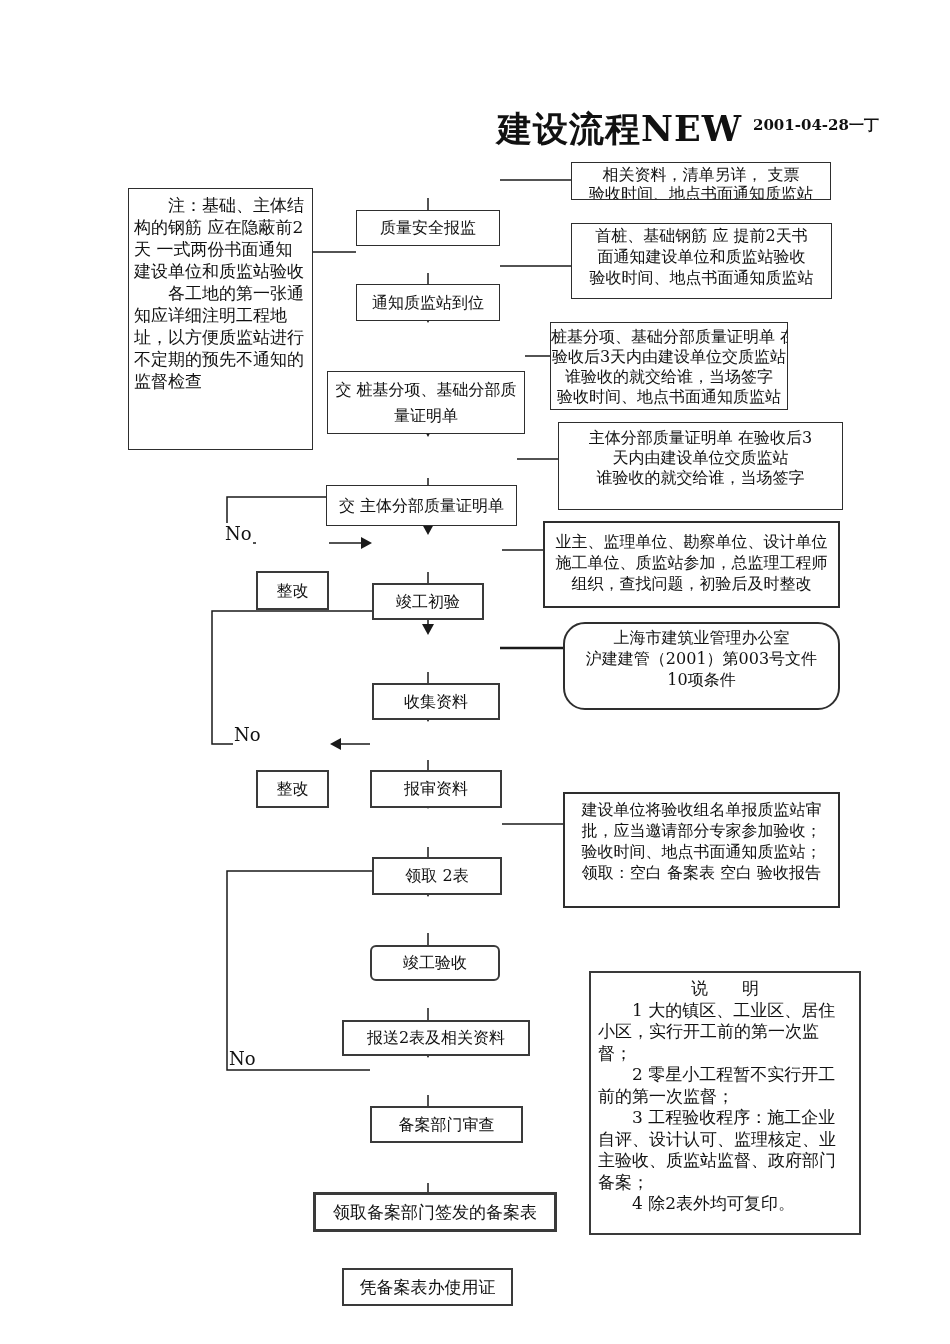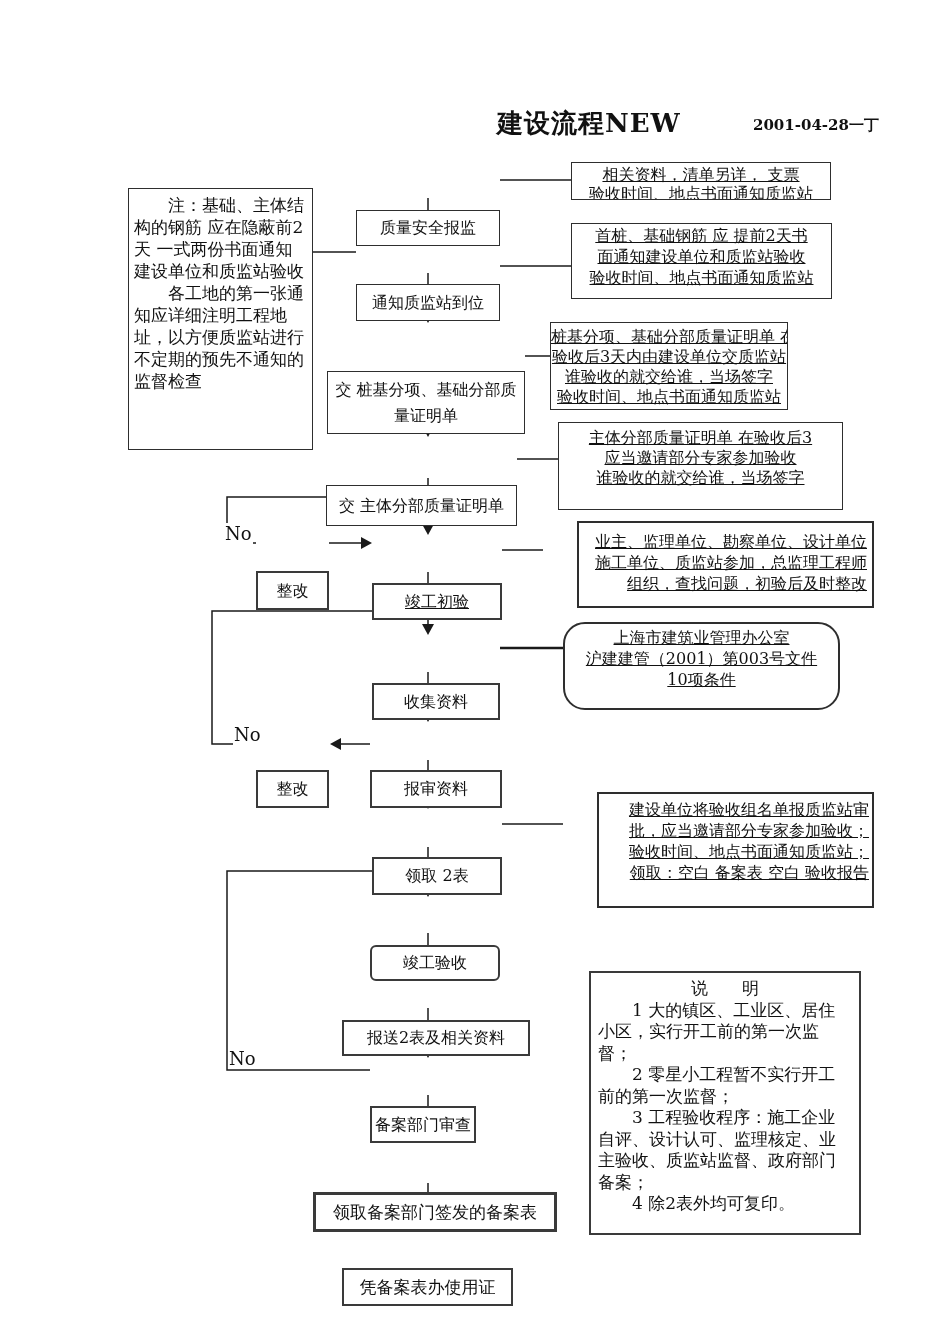--- a/index.html
+++ b/index.html
@@ -1,31 +1,31 @@
 <!DOCTYPE html>
 <html><head>
 <meta charset="utf-8">
 <style>
   html,body{margin:0;padding:0;background:#ffffff;}
   #page{position:relative;width:950px;height:1344px;background:#ffffff;overflow:hidden;
         font-family:"DejaVu Serif","Liberation Serif",serif;color:#111;}
   #connectors{position:absolute;left:0;top:0;width:950px;height:1344px;}
   .abs{position:absolute;}
-  .title{font-size:26px;font-weight:bold;letter-spacing:1px;}
+  .title{font-size:35px;font-weight:bold;letter-spacing:1px;}
   .date{font-size:15px;font-weight:bold;}
   .fbox{position:absolute;background:#fff;border:1px solid #2e2e2e;display:flex;
         align-items:center;justify-content:center;text-align:center;
         font-size:16px;line-height:22px;box-sizing:border-box;padding:2px 3px;margin-top:48px;}
   .b2{border-width:2px;border-color:#3a3a3a;}
   .b3{border-width:3px;border-color:#3a3a3a;}
   .ann{position:absolute;background:#fff;border:1px solid #2e2e2e;box-sizing:border-box;
        font-size:16px;overflow:hidden;}
   .ann.center{text-align:center;}
-  .ann.left{text-align:right;margin-left:34px;}
-  .ann > div{white-space:nowrap;text-decoration:underline;}
+  .ann.left{text-align:center;}
+  .ann > div{white-space:nowrap;}
   .lh19 > div{line-height:19px;}
   .lh20 > div{line-height:20px;}
   .lh21 > div{line-height:21px;}
   .note{position:absolute;background:#fff;border:1px solid #2e2e2e;box-sizing:border-box;
         font-size:17px;line-height:22px;padding:5px 5px;overflow:hidden;}
   .note > div{text-indent:2em;}
   .explain{position:absolute;background:#fff;border:2px solid #3a3a3a;box-sizing:border-box;
            font-size:17px;line-height:21.5px;padding:5px 7px;overflow:hidden;}
   .explain .etitle{text-align:center;}
   .explain .eitems > div{text-indent:2em;}
@@ -102,31 +102,31 @@
       <div>注：基础、主体结构的钢筋 应在隐蔽前2天 一式两份书面通知建设单位和质监站验收</div>
       <div>各工地的第一张通知应详细注明工程地址，以方便质监站进行不定期的预先不通知的监督检查</div>
     </div>
 
   <div class="fbox" style="left:356px;top:162px;width:144px;height:36px;">质量安全报监</div>
   <div class="fbox" style="left:356px;top:236px;width:144px;height:37px;">通知质监站到位</div>
   <div class="fbox" style="left:327px;top:323px;width:198px;height:63px;line-height:26px;">交 桩基分项、基础分部质量证明单</div>
   <div class="fbox" style="left:326px;top:437px;width:191px;height:41px;">交 主体分部质量证明单</div>
 
   <div class="fbox b2" style="left:256px;top:523px;width:73px;height:39px;">整改</div>
-  <div class="fbox b2" style="left:372px;top:535px;width:130px;height:37px;text-decoration:underline;">竣工初验</div>
+  <div class="fbox b2" style="left:372px;top:535px;width:112px;height:37px;">竣工初验</div>
 
   <div class="fbox b2" style="left:372px;top:635px;width:128px;height:37px;">收集资料</div>
 
   <div class="fbox b2" style="left:256px;top:722px;width:73px;height:38px;">整改</div>
   <div class="fbox b2" style="left:370px;top:722px;width:132px;height:38px;">报审资料</div>
 
   <div class="fbox b2" style="left:372px;top:809px;width:130px;height:38px;">领取 2表</div>
   <div class="fbox b2" style="left:370px;top:897px;width:130px;height:36px;border-radius:6px;">竣工验收</div>
   <div class="fbox b2" style="left:342px;top:972px;width:188px;height:36px;">报送2表及相关资料</div>
-  <div class="fbox b2" style="left:370px;top:1058px;width:106px;height:37px;">备案部门审查</div>
+  <div class="fbox b2" style="left:370px;top:1058px;width:153px;height:37px;">备案部门审查</div>
   <div class="fbox b3" style="left:313px;top:1144px;width:244px;height:40px;font-size:17px;">领取备案部门签发的备案表</div>
   <div class="fbox b2" style="left:342px;top:1220px;width:171px;height:38px;font-size:17px;">凭备案表办使用证</div>
 
   <div class="no" style="left:224px;top:523px;">No</div>
   <div class="no" style="left:233px;top:724px;">No</div>
   <div class="no" style="left:228px;top:1048px;">No</div>
 
   <div class="ann center lh19" style="left:571px;top:162px;width:260px;height:38px;padding-top:2px;">
       <div>相关资料，清单另详， 支票</div>
       <div>验收时间、地点书面通知质监站</div>
@@ -137,21 +137,21 @@
       <div>验收时间、地点书面通知质监站</div>
     </div>
   <div class="ann center lh20" style="left:550px;top:322px;width:238px;height:88px;padding-top:4px;">
       <div>桩基分项、基础分部质量证明单 在</div>
       <div>验收后3天内由建设单位交质监站</div>
       <div>谁验收的就交给谁，当场签字</div>
       <div>验收时间、地点书面通知质监站</div>
     </div>
   <div class="ann center lh20" style="left:558px;top:422px;width:285px;height:88px;padding-top:5px;">
       <div>主体分部质量证明单 在验收后3</div>
-      <div>应当邀请部分专家参加验收</div>
+      <div>天内由建设单位交质监站</div>
       <div>谁验收的就交给谁，当场签字</div>
     </div>
   <div class="ann left lh21" style="left:543px;top:521px;width:297px;height:87px;border-width:2px;padding:8px 5px;">
       <div>业主、监理单位、勘察单位、设计单位</div>
       <div>施工单位、质监站参加，总监理工程师</div>
       <div>组织，查找问题，初验后及时整改</div>
     </div>
   <div class="ann center lh21" style="left:563px;top:622px;width:277px;height:88px;border-width:2px;padding-top:3px;border-radius:22px;">
       <div>上海市建筑业管理办公室</div>
       <div>沪建建管（2001）第003号文件</div>

